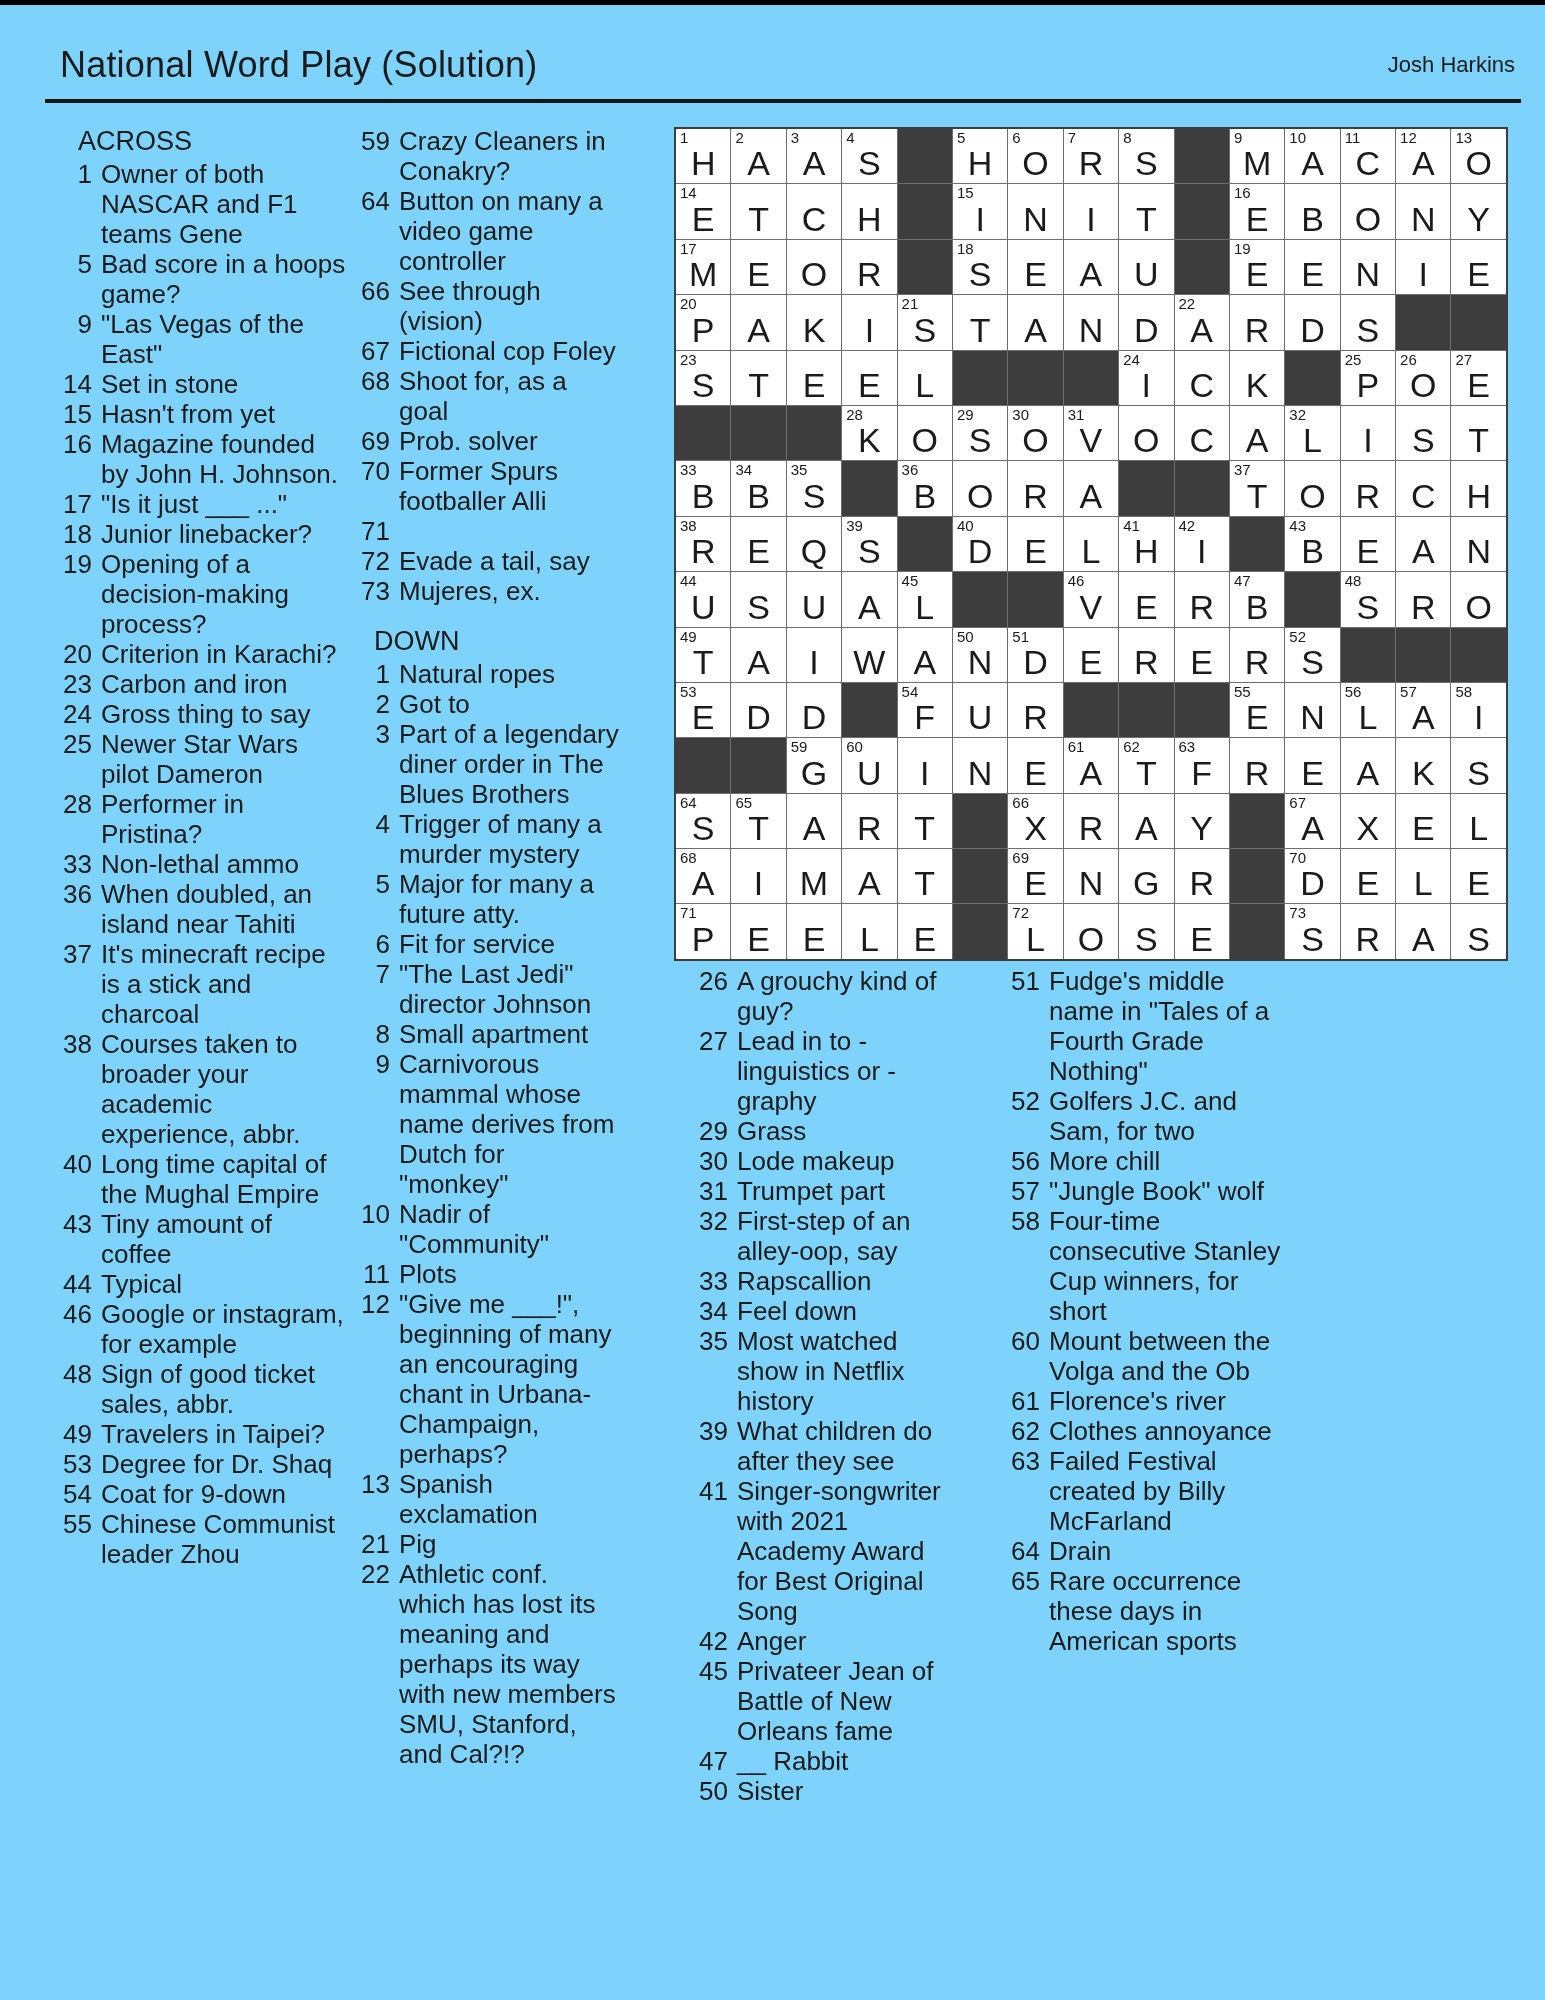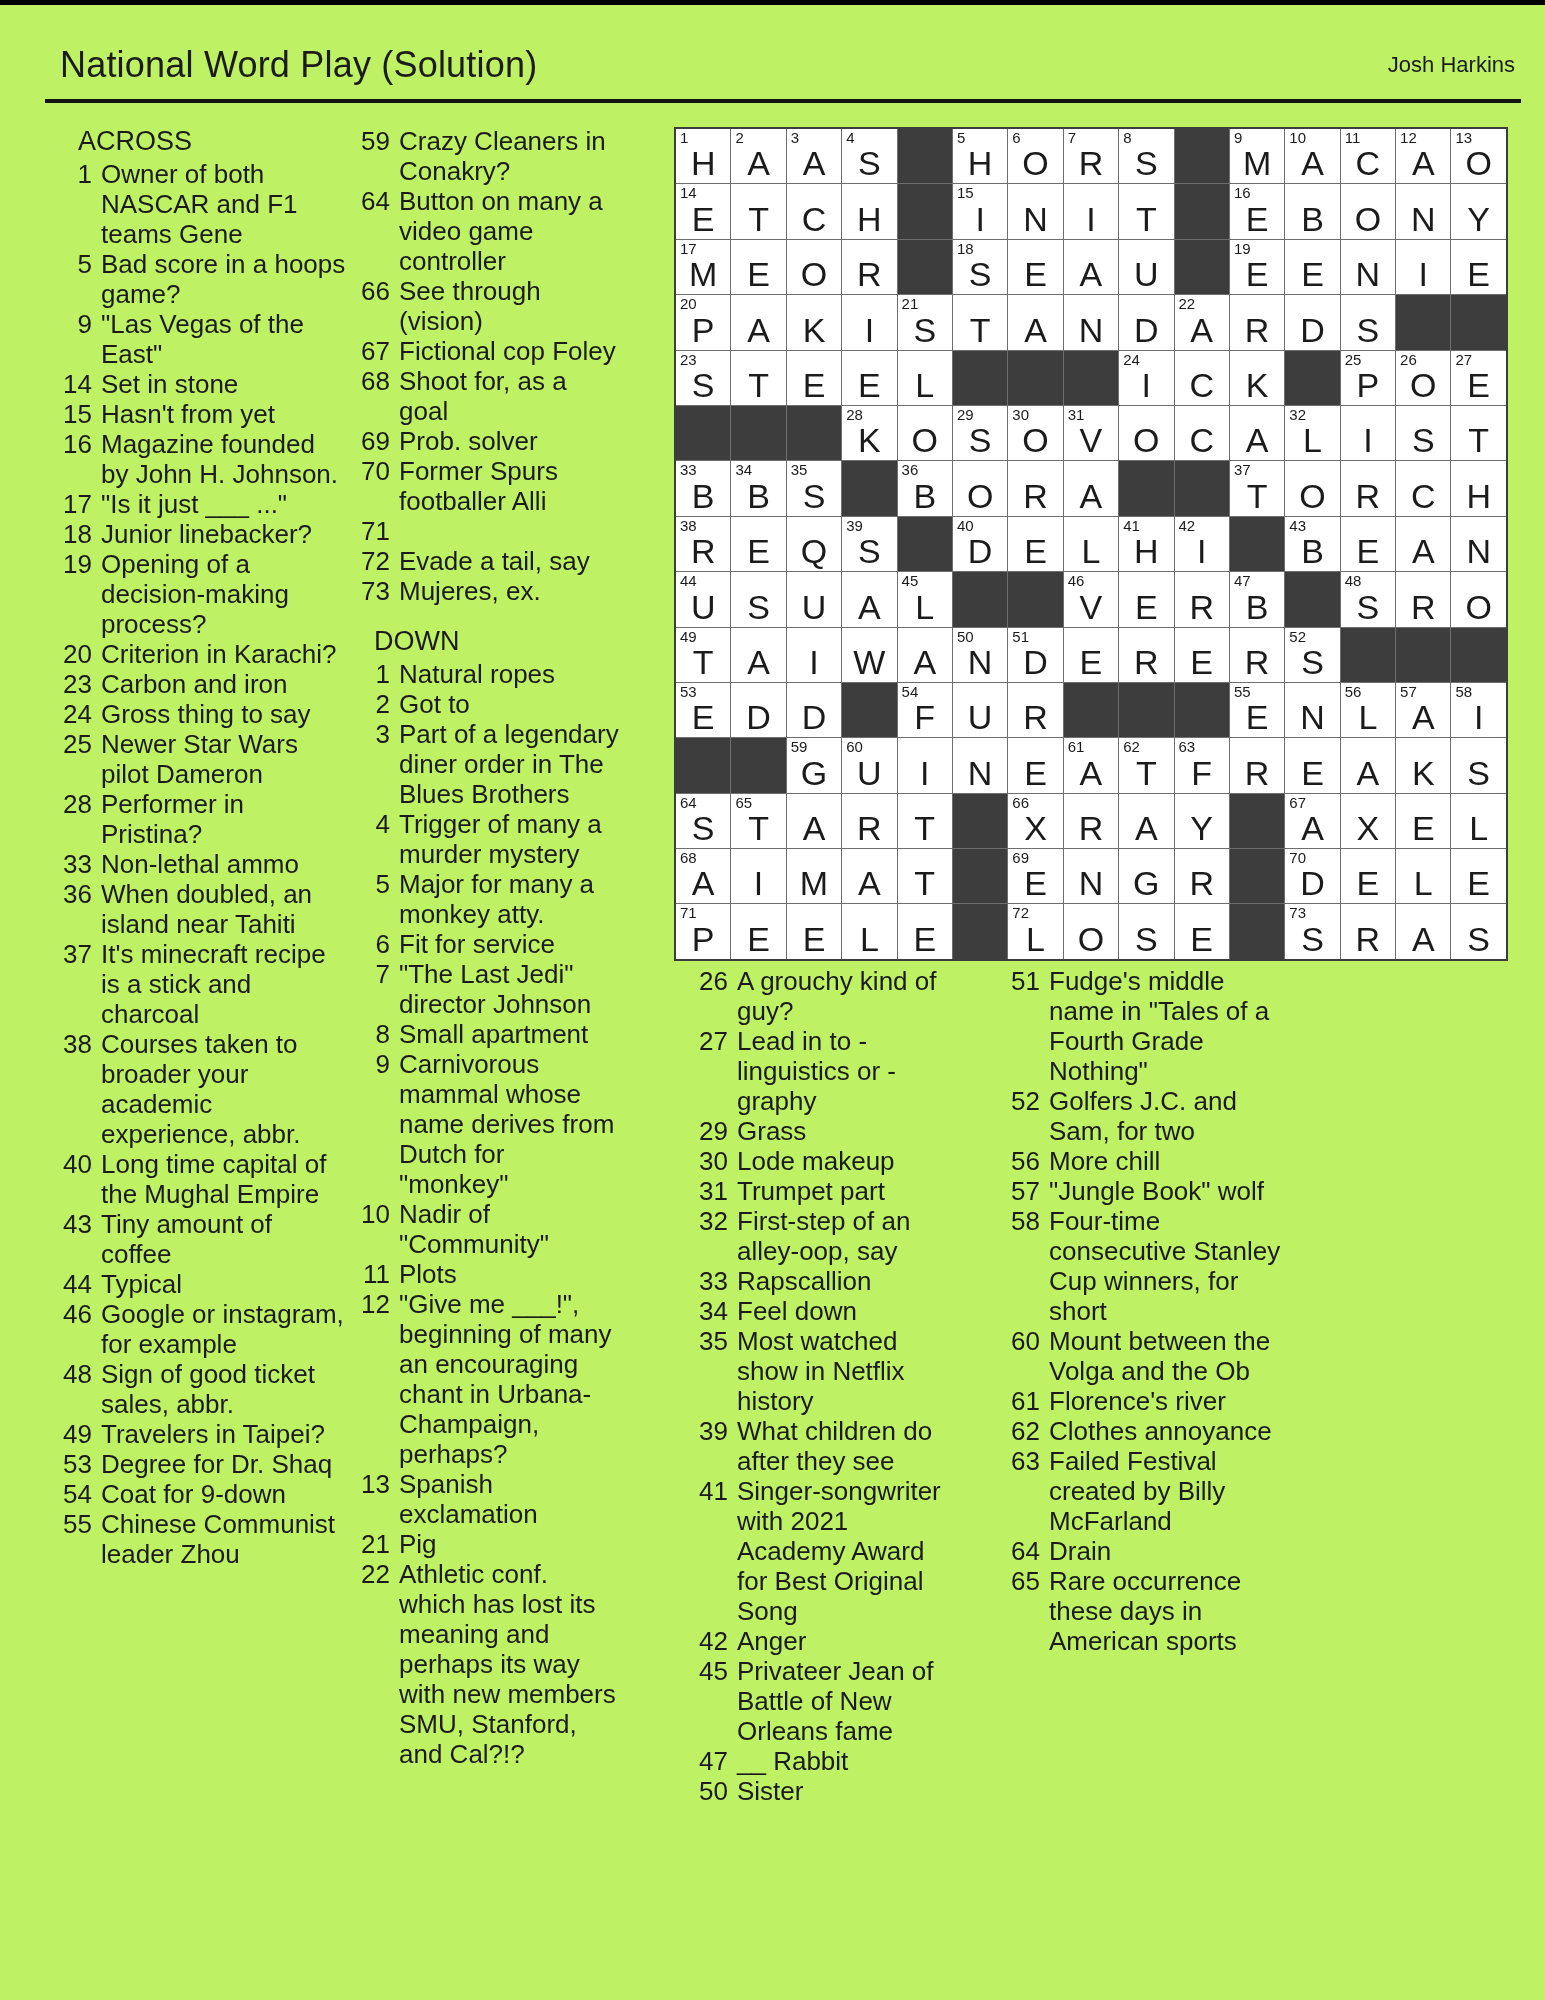--- a/index.html
+++ b/index.html
@@ -1,17 +1,17 @@
 <!DOCTYPE html>
 <html><head>
 <meta charset="utf-8">
 <style>
   html,body { margin:0; padding:0; background:#e8e8e8; }
   .page {
-    position:relative; width:1545px; height:2000px; background:#bef264;
+    position:relative; width:1545px; height:2000px; background:#7dd3fc;
     font-family:"Liberation Sans", sans-serif; color:#1b1b1b; overflow:hidden;
     margin:0 auto;
   }
   .topbar { position:absolute; top:0; left:0; width:1545px; height:5px; background:#000; }
   .title  { position:absolute; left:60px; top:44px; font-size:36px; letter-spacing:0.2px; }
   .author { position:absolute; top:52px; right:30px; font-size:22px; }
   .rule   { position:absolute; left:45px; top:99px; width:1476px; height:4px; background:#151515; }
 
   
   #grid {
@@ -893,21 +893,21 @@
         <div class="clue">
           <div class="num">3</div>
           <div class="txt">Part of a legendary diner order in The Blues Brothers</div>
         </div>
         <div class="clue">
           <div class="num">4</div>
           <div class="txt">Trigger of many a murder mystery</div>
         </div>
         <div class="clue">
           <div class="num">5</div>
-          <div class="txt">Major for many a monkey atty.</div>
+          <div class="txt">Major for many a future atty.</div>
         </div>
         <div class="clue">
           <div class="num">6</div>
           <div class="txt">Fit for service</div>
         </div>
         <div class="clue">
           <div class="num">7</div>
           <div class="txt">"The Last Jedi" director Johnson</div>
         </div>
         <div class="clue">

